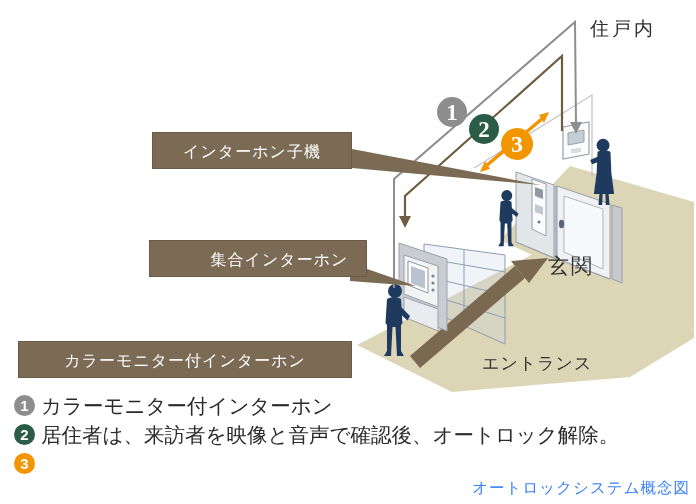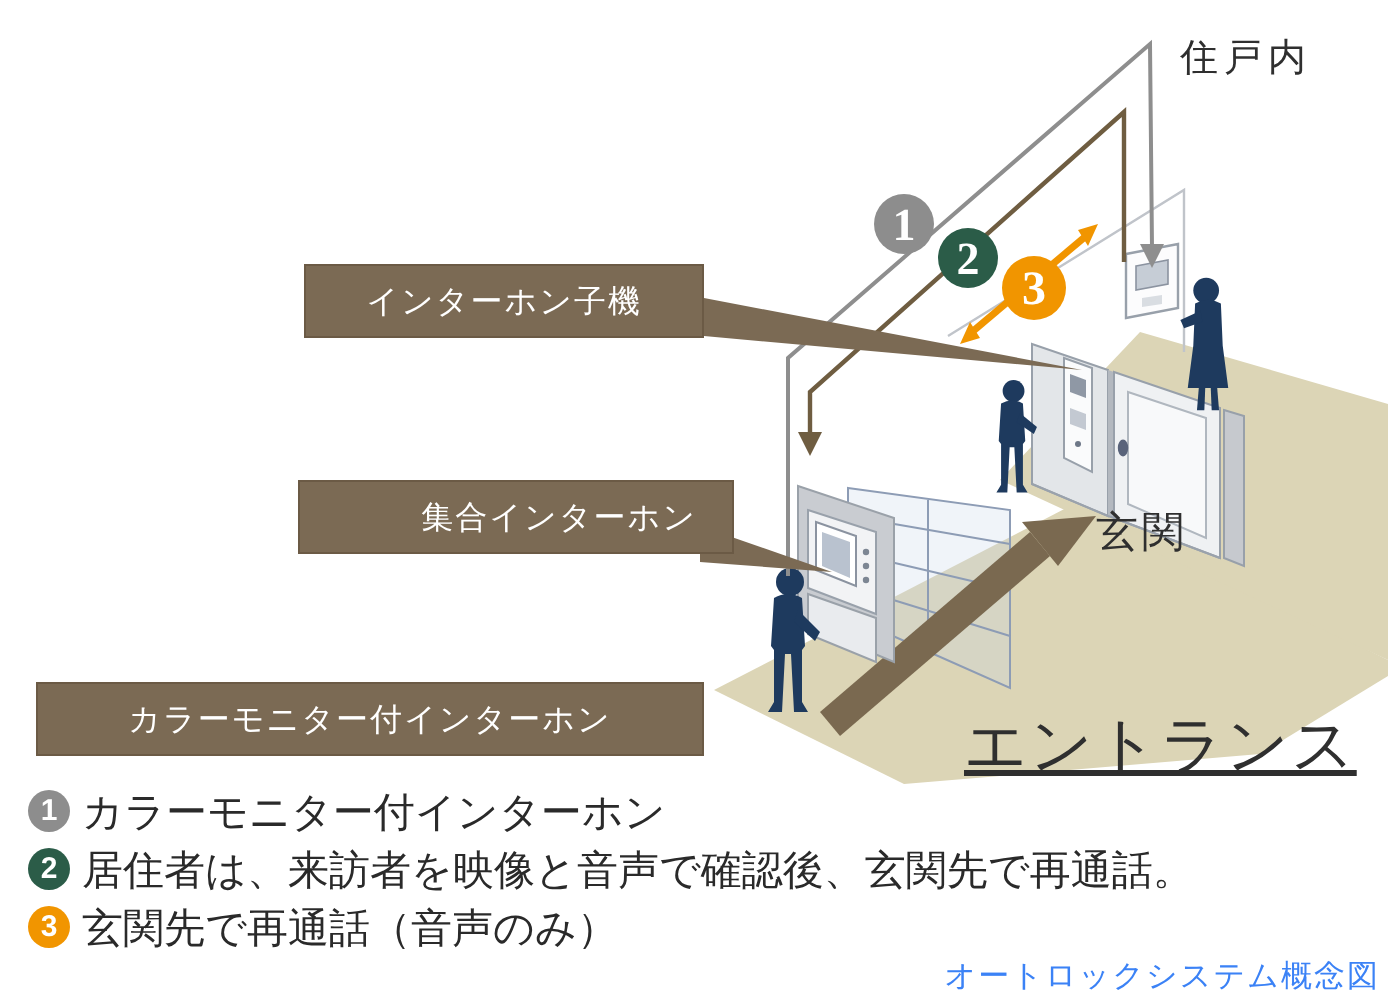--- a/index.html
+++ b/index.html
@@ -16,21 +16,21 @@
     font-size:16px; letter-spacing:1px; line-height:37px; height:37px;
     box-sizing:border-box; border:1px solid rgba(60,45,25,0.25);
   }
   #label-handset    { left:152px; top:132px; width:200px; }
   #label-collective { left:149px; top:240px; width:218px;padding-left:43px; }
   #label-monitor    { left:18px;  top:341px; width:334px;text-align:center; }
 
   .area-label { position:absolute; color:#2f2f2f; white-space:nowrap; }
   #area-residence { left:590px; top:16px;  font-size:19px; letter-spacing:3px; }
   #area-door      { left:548px; top:252px; font-size:21px; letter-spacing:2px; }
-  #area-lobby     { left:482px; top:352px; font-size:31px; letter-spacing:1px;text-decoration:underline; }
+  #area-lobby     { left:482px; top:352px; font-size:17px; letter-spacing:1px; }
 
   .steps { position:absolute; left:14px; top:391px; }
   .step  { display:flex; align-items:center; height:29px; font-size:20.5px;
            color:#2a2a2a; white-space:nowrap; }
   .badge { width:21px; height:21px; border-radius:50%; color:#fff;
            font-size:15px; font-weight:bold; text-align:center; line-height:21px;
            margin-right:6px; flex:0 0 21px;
            font-family:"Liberation Sans","DejaVu Sans",sans-serif; }
 
   .caption { position:absolute; right:6px; top:478px; font-size:15.5px;
@@ -154,22 +154,21 @@
   <div class="area-label" id="area-door">玄関</div>
   <div class="area-label" id="area-lobby">エントランス</div>
 
   <div class="steps">
     <div class="step">
       <span class="badge" style="background-color: rgb(141, 141, 141);">1</span>
       <span>カラーモニター付インターホン</span>
     </div>
     <div class="step">
       <span class="badge" style="background-color: rgb(43, 92, 72);">2</span>
-      <span>居住者は、来訪者を映像と音声で確認後、玄関先で再通話。</span>
+      <span>居住者は、来訪者を映像と音声で確認後、オートロック解除。</span>
     </div>
     <div class="step">
       <span class="badge" style="background-color: rgb(241, 149, 0);">3</span>
-      <span>玄関先で再通話（音声のみ）</span>
     </div>
   </div>
 
   <div class="caption">オートロックシステム概念図</div>
 </div>
 
 </body></html>

